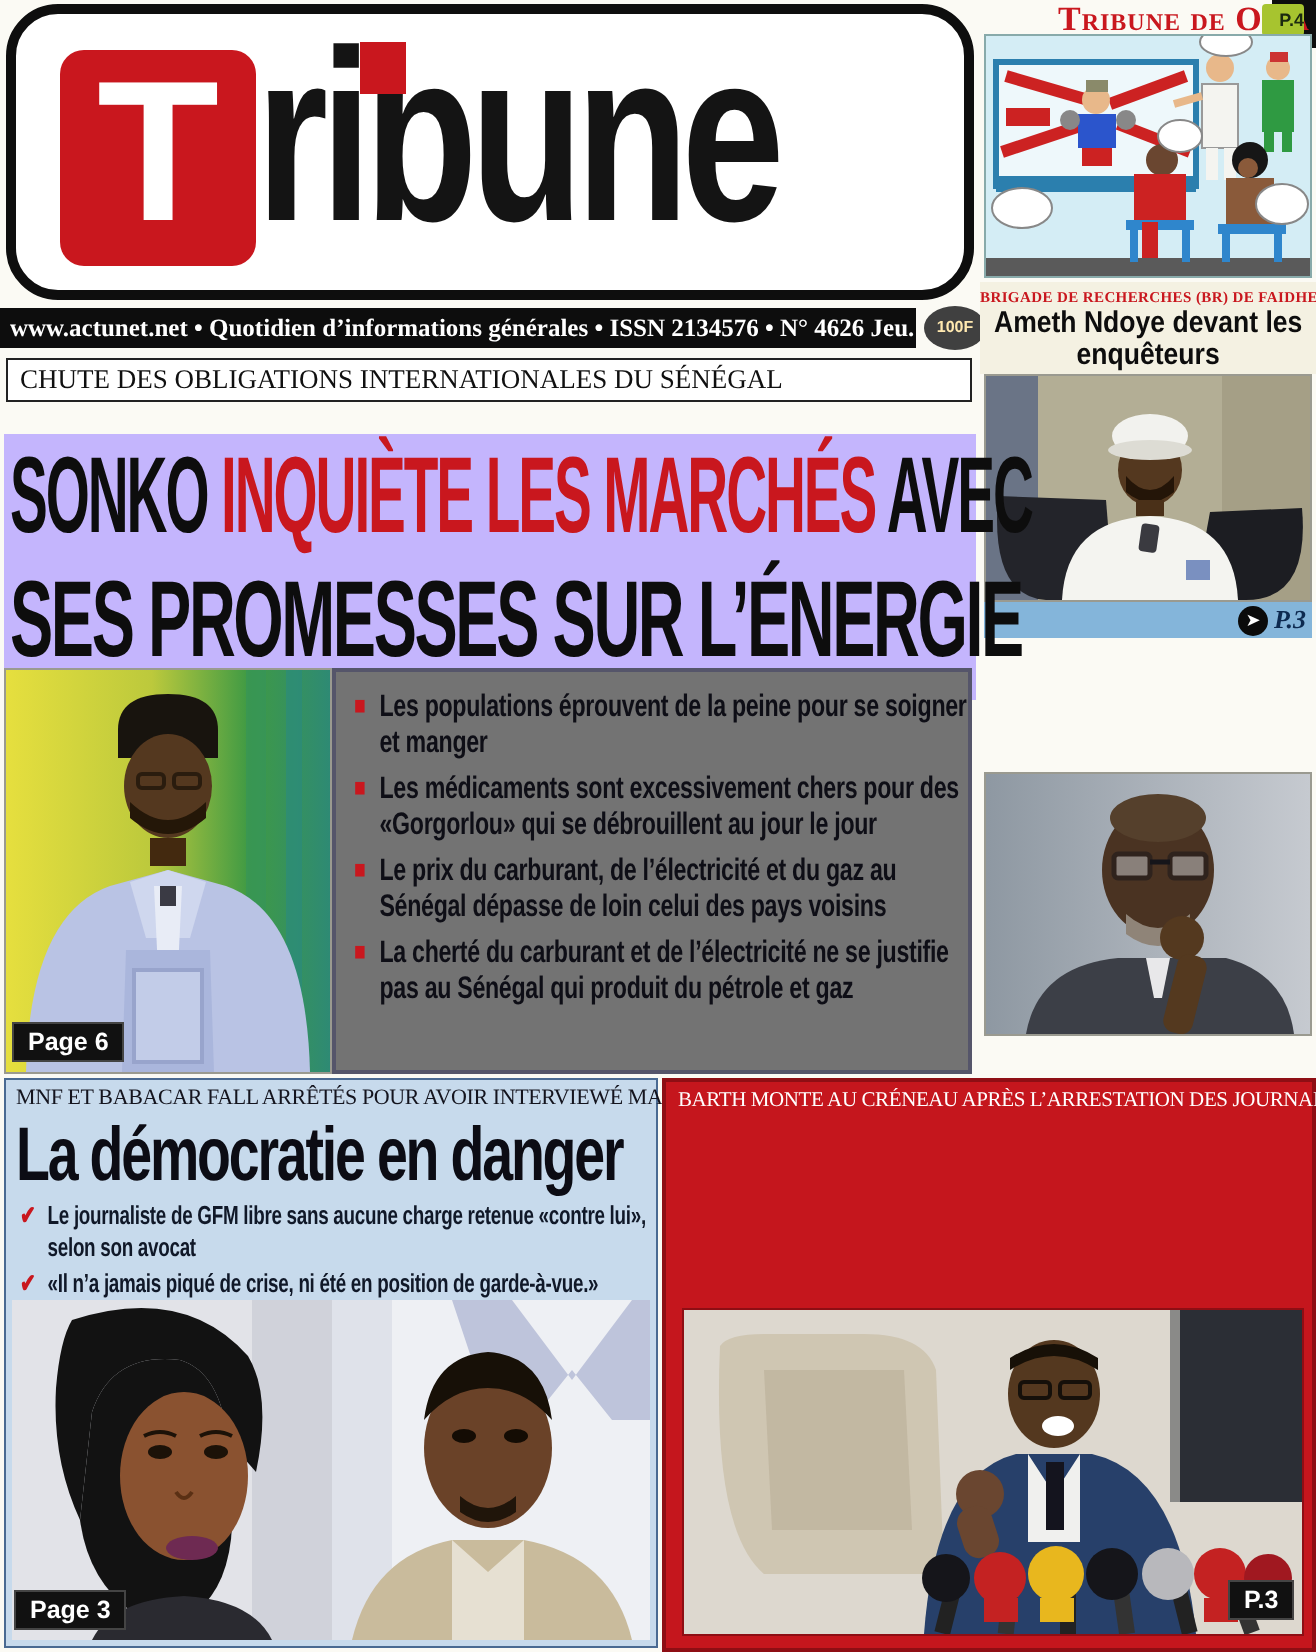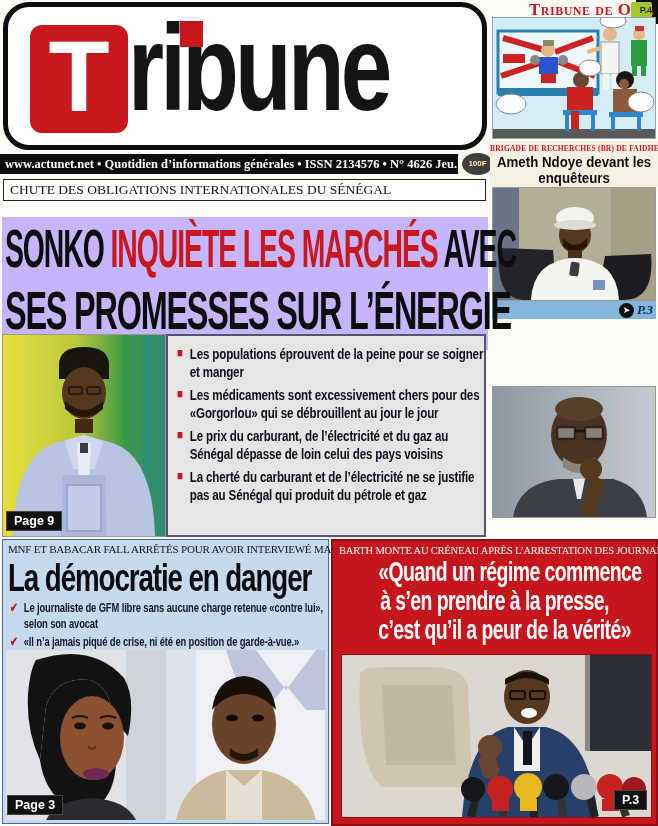--- a/index.html
+++ b/index.html
@@ -107,21 +107,21 @@
   .mh-line2 { top:66px; font-size:54px; transform:scaleX(0.60); }
   .mh-red { color:#c9171e; }
   .sonko-photo { left:2px; top:334px; width:164px; height:203px; }
   .page-label {
     position:absolute; background:#111; color:#fff; font-weight:bold;
     font-size:12.5px; padding:2px 7px; border:1px solid #444;
   }
   .sonko-label { left:6px; top:511px; }
   .bullets-box {
     position:absolute; left:166px; top:334px; width:320px; height:203px;
-    background:#e5e5e5; border:2px solid #55556a;
+    background:#737373; border:2px solid #55556a;
   }
   .bullets {
     position:absolute; left:9px; top:9px; width:420px; list-style:none;
     transform:scaleX(0.748); transform-origin:left top;
   }
   .bullets li {
     position:relative; padding-left:17px; margin-bottom:5px;
     font-size:15.5px; font-weight:bold; letter-spacing:-0.2px;
     line-height:1.16; color:#0e0e16;
   }
@@ -319,21 +319,21 @@
       <rect x="84" y="52" width="13" height="7" rx="2" fill="none" stroke="#2a1c0e" stroke-width="2"></rect>
       <rect x="72" y="84" width="18" height="14" fill="#43290f"></rect>
       <path d="M10 201 Q12 122 52 108 L81 100 L110 108 Q150 122 152 201 Z" fill="#b9c3e4"></path>
       <path d="M62 106 L81 100 L100 106 L92 134 L70 134 Z" fill="#cfd7ee"></path>
       <path d="M74 108 L88 108 L86 150 L76 150 Z" fill="#e8ecf6"></path>
       <rect x="77" y="108" width="8" height="10" fill="#3a3a44"></rect>
       <path d="M60 140 L102 140 L104 201 L58 201 Z" fill="#aab6dc"></path>
       <path d="M64 150 L98 150 L98 196 L64 196 Z" fill="#c2cce8" stroke="#98a4cc" stroke-width="2"></path>
     </svg>
   </div>
-  <div class="page-label sonko-label">Page 9</div>
+  <div class="page-label sonko-label">Page 6</div>
 
   <div class="bullets-box">
     <ul class="bullets">
       <li>Les populations éprouvent de la peine pour se soigner et manger</li>
       <li>Les médicaments sont excessivement chers pour des «Gorgorlou» qui se débrouillent au jour le jour</li>
       <li>Le prix du carburant, de l’électricité et du gaz au Sénégal dépasse de loin celui des pays voisins</li>
       <li>La cherté du carburant et de l’électricité ne se justifie pas au Sénégal qui produit du pétrole et gaz</li>
     </ul>
   </div>
 
@@ -371,25 +371,20 @@
         <path d="M64 98 Q78 110 92 98 L92 106 Q78 116 64 106 Z" fill="#20150a"></path>
         <path d="M10 170 Q20 128 60 120 L96 120 Q140 128 150 170 Z" fill="#c9bb9c"></path>
         <path d="M60 120 L78 136 L96 120 L96 170 L60 170 Z" fill="#e6e0d2"></path>
       </svg>
     </div>
   </div>
   <div class="page-label demo-label">Page 3</div>
 
   <div class="barth-sec">
     <div class="barth-kicker">BARTH MONTE AU CRÉNEAU APRÈS L’ARRESTATION DES JOURNALISTES</div>
-    <div class="barth-lines">
-      <span class="barth-line">«Quand un régime commence</span>
-      <span class="barth-line">à s’en prendre à la presse,</span>
-      <span class="barth-line">c’est qu’il a peur de la vérité»</span>
-    </div>
     <div class="barth-photo">
       <svg width="309" height="162" viewBox="0 0 309 162">
         <rect width="309" height="162" fill="#ddd8cf"></rect>
         <rect x="245" y="0" width="64" height="96" fill="#2b2e35"></rect>
         <rect x="243" y="0" width="5" height="96" fill="#8a8a88"></rect>
         <path d="M18 18 Q14 110 40 132 L130 132 L126 30 Q120 12 90 12 L40 12 Q22 12 18 18 Z" fill="#cfc6b2"></path>
         <path d="M40 30 L110 30 L114 110 L44 110 Z" fill="#c2b8a2"></path>
         <ellipse cx="185" cy="42" rx="23" ry="27" fill="#54381f"></ellipse>
         <path d="M163 30 Q185 16 207 30 L207 24 Q185 10 163 24 Z" fill="#171007"></path>
         <rect x="168" y="36" width="15" height="8" rx="2" fill="none" stroke="#15100a" stroke-width="2"></rect>

